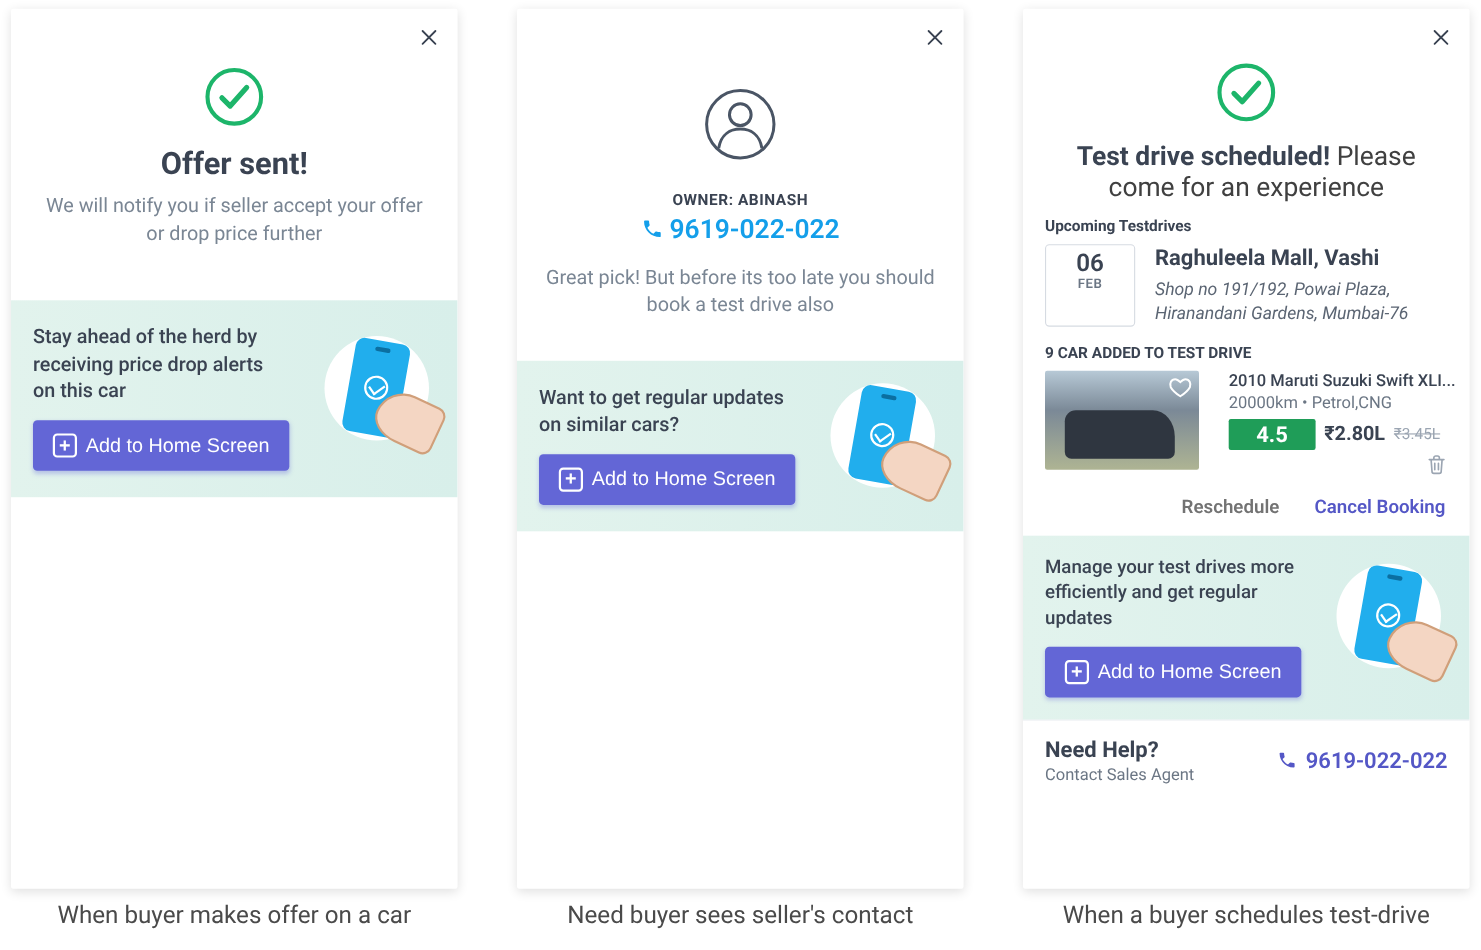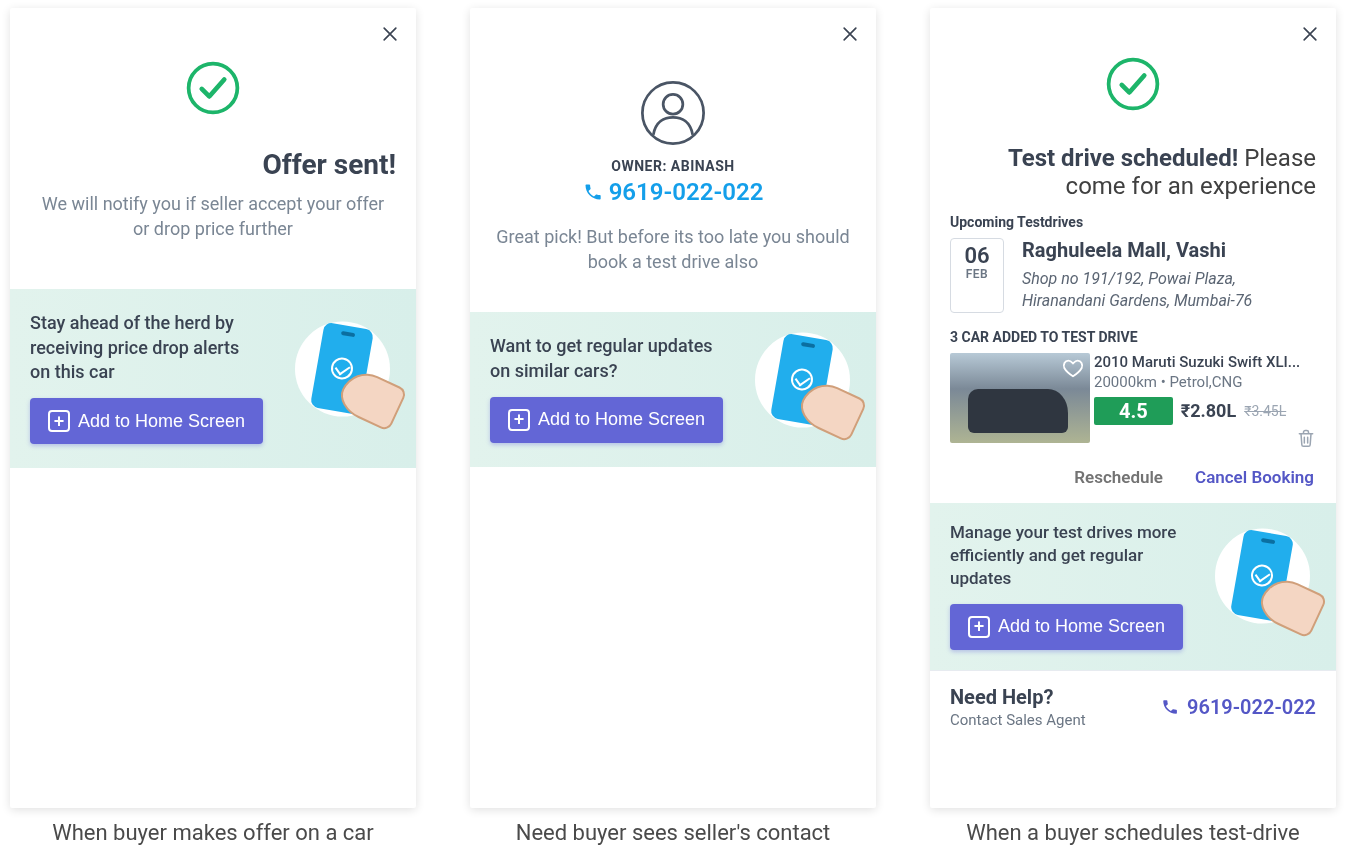--- a/index.html
+++ b/index.html
@@ -48,25 +48,25 @@
   justify-content: center;
 }
 .close-x svg { width: 20px; height: 20px; }
 .check-circle {
   margin-top: 50px;
   display: flex;
   justify-content: center;
 }
 .check-circle svg { width: 60px; height: 60px; }
 .head-title {
-  text-align: right;
+  text-align: center;
   font-size: 28px;
   font-weight: 700;
   color: #3a4352;
-  margin-top: 30px;
+  margin-top: 14px;
   padding: 0 20px;
 }
 .head-sub {
   text-align: center;
   color: #7a8694;
   font-size: 18px;
   margin-top: 10px;
   padding: 0 24px;
   line-height: 1.4;
 }
@@ -167,21 +167,21 @@
   display: flex;
   justify-content: center;
 }
 .avatar-circle svg { width: 70px; height: 70px; }
 .owner-label {
   text-align: center;
   font-size: 14px;
   font-weight: 700;
   color: #3a4352;
   letter-spacing: 0.5px;
-  margin-top: 10px;
+  margin-top: 26px;
 }
 .owner-phone {
   text-align: center;
   margin-top: 4px;
   display: flex;
   align-items: center;
   justify-content: center;
   gap: 6px;
 }
 .owner-phone span {
@@ -202,40 +202,40 @@
   padding: 14px 20px 8px 20px;
 }
 .td-row {
   display: flex;
   padding: 0 20px 10px 20px;
   gap: 18px;
 }
 .date-box {
   border: 1.5px solid #d6dbe2;
   border-radius: 4px;
-  width: 54px;
+  width: 82px;
   text-align: center;
   padding: 6px 0 4px 0;
   flex-shrink: 0;
 }
 .date-box .d-day { font-size: 22px; font-weight: 600; color: #3a4352; line-height:1; }
 .date-box .d-mon { font-size: 12px; font-weight: 600; color: #6b7684; letter-spacing:0.5px; }
 .td-details .loc { font-size: 20px; font-weight: 700; color: #3a4352; }
 .td-details .time { font-size: 20px; font-weight: 700; color: #3a4352; margin-top: 2px; }
 .td-details .addr { font-size: 16px; color: #5b6573; margin-top: 6px; line-height:1.4;font-style:italic; }
 .added-label {
   font-size: 14px;
   font-weight: 700;
   color: #3a4352;
   padding: 6px 20px 8px 20px;
 }
 .car-row {
   display: flex;
   padding: 0 20px 8px 20px;
-  gap: 4px;
+  gap: 27px;
   position: relative;
 }
 .car-thumb {
   width: 140px;
   height: 90px;
   background: linear-gradient(180deg,#b7c9d6 0%, #7b8997 40%, #aeb493 100%);
   border-radius: 2px;
   position: relative;
   flex-shrink: 0;
   overflow: hidden;
@@ -391,21 +391,21 @@
     <div class="td-row">
       <div class="date-box">
         <div class="d-day">06</div>
         <div class="d-mon">FEB</div>
       </div>
       <div class="td-details">
         <div class="loc">Raghuleela Mall, Vashi</div>
         <div class="addr">Shop no 191/192, Powai Plaza, Hiranandani Gardens, Mumbai-76</div>
       </div>
     </div>
-    <div class="added-label">3 CAR ADDED TO TEST DRIVE</div>
+    <div class="added-label">9 CAR ADDED TO TEST DRIVE</div>
     <div class="car-row">
       <div class="car-thumb">
         <svg class="heart-ic" viewBox="0 0 24 24">
           <path d="M12 21s-7-4.5-9.5-9C1 8 3 4 7 4c2 0 3.5 1.5 5 3 1.5-1.5 3-3 5-3 4 0 6 4 4.5 8C19 16.5 12 21 12 21z" fill="none" stroke="#fff" stroke-width="2"></path>
         </svg>
       </div>
       <div class="car-info">
         <div class="car-title">2010 Maruti Suzuki Swift XLI...</div>
         <div class="car-sub">20000km • Petrol,CNG</div>
         <div class="price-row">

